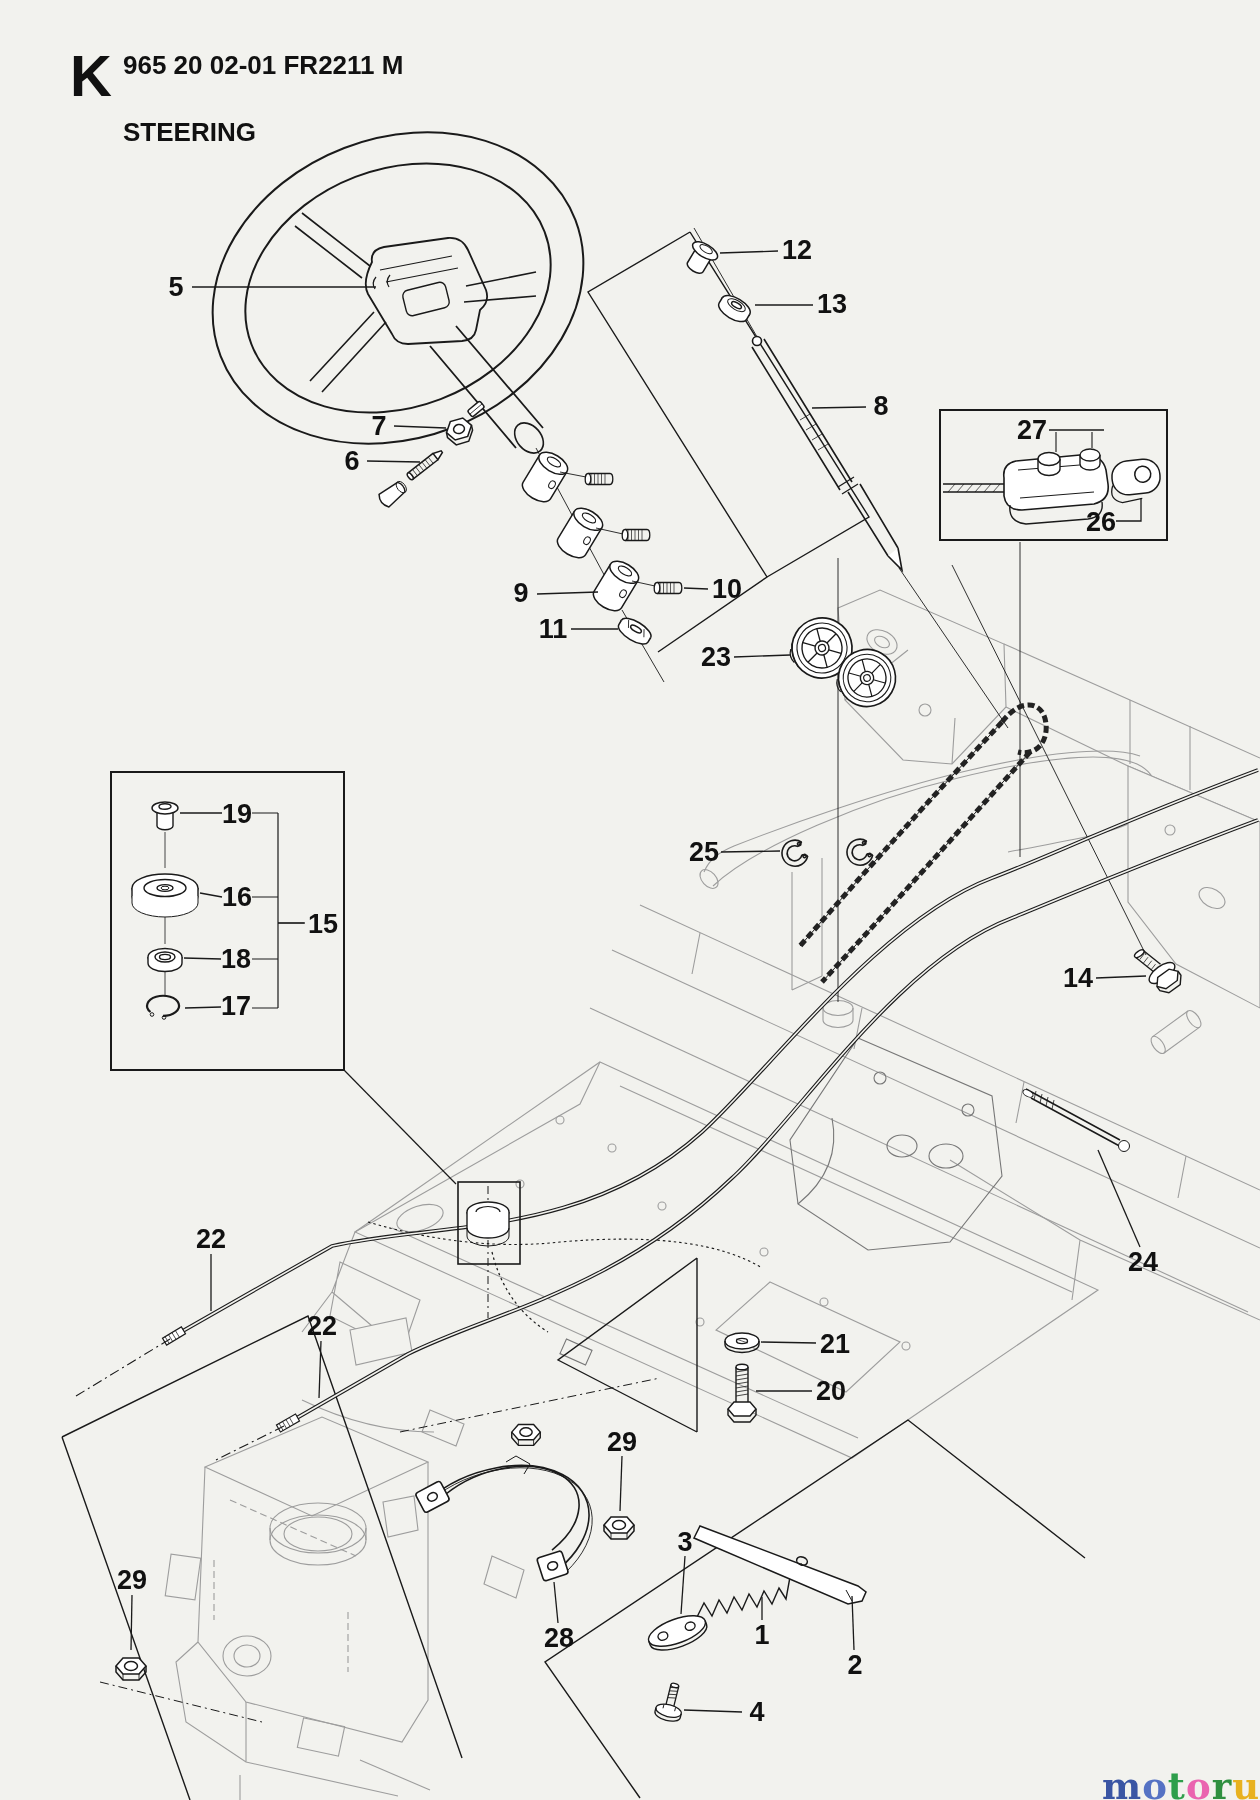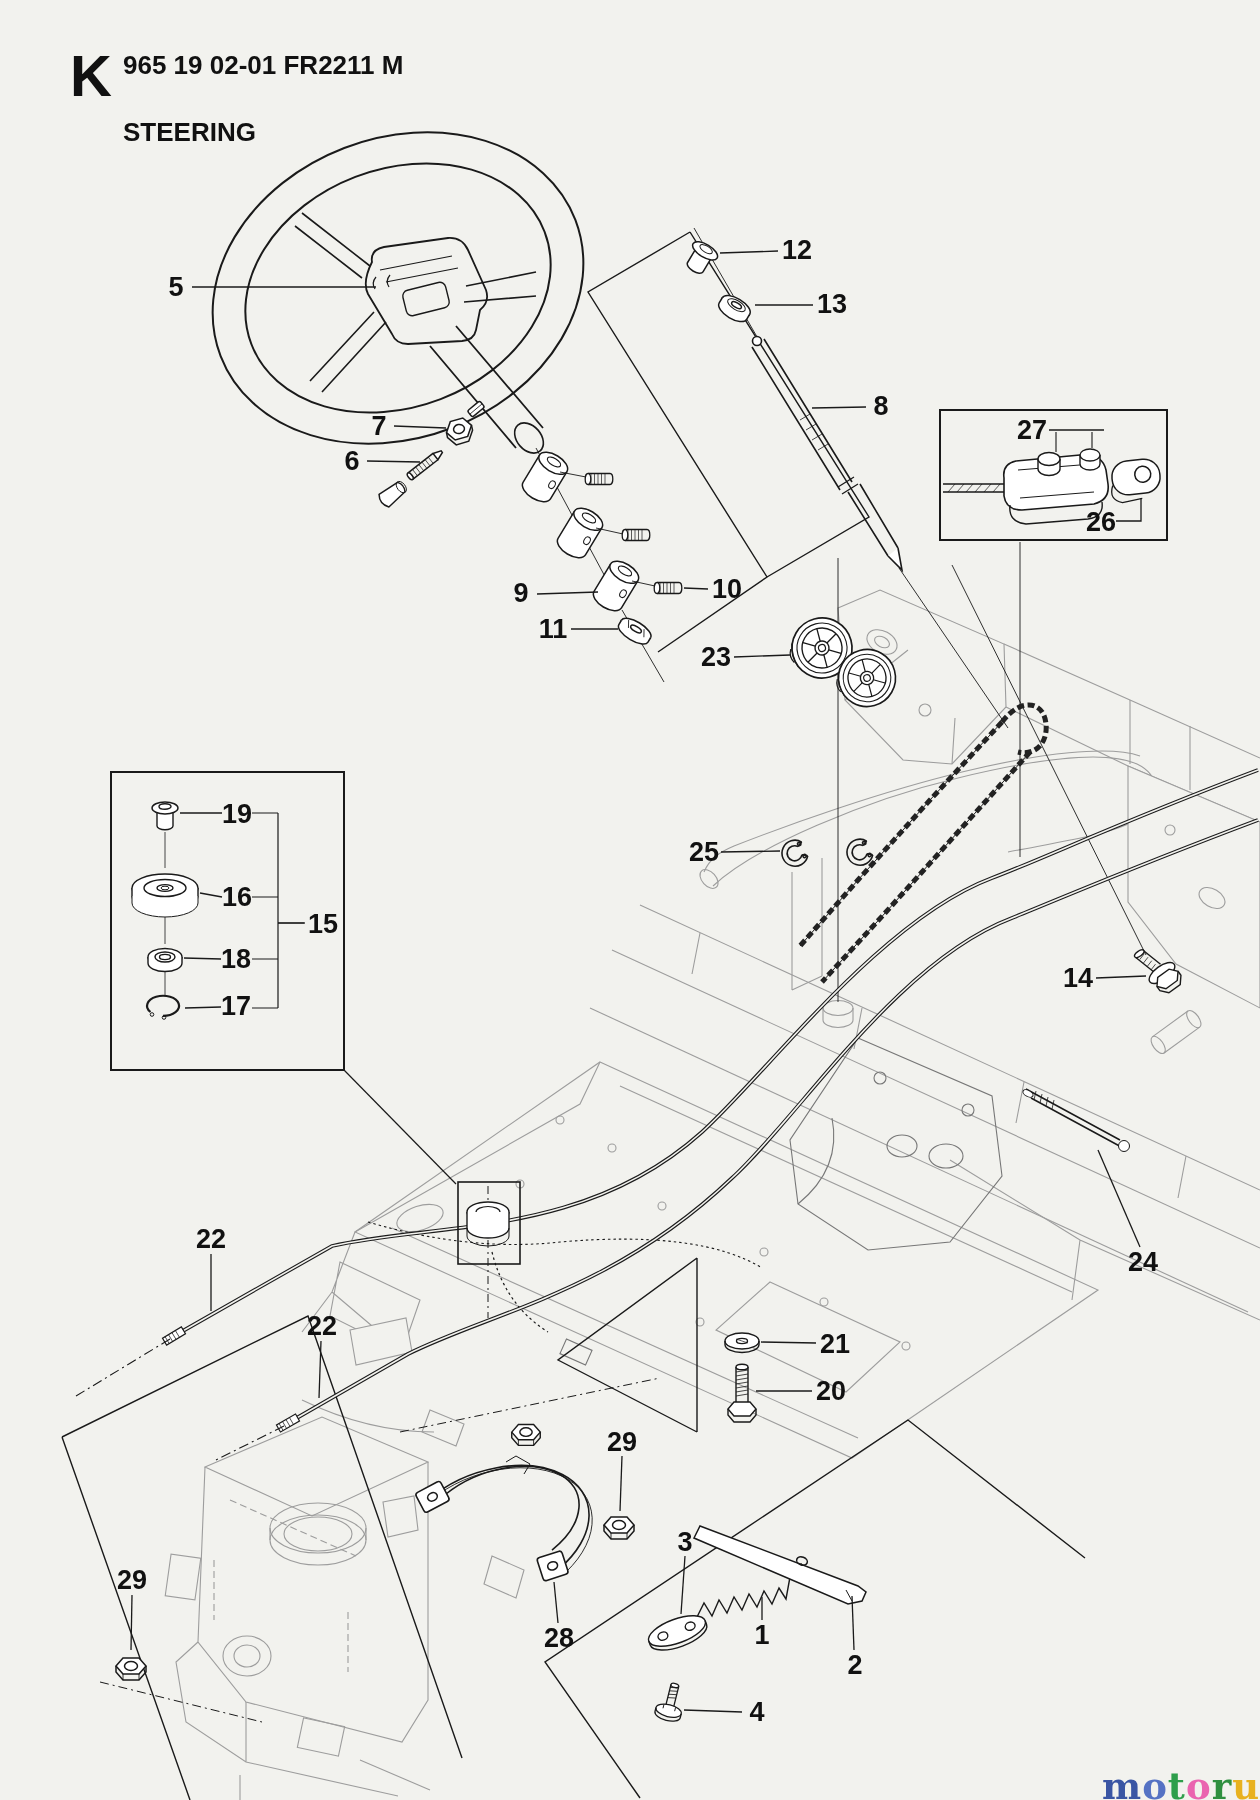--- a/index.html
+++ b/index.html
@@ -16,21 +16,21 @@
            text-anchor:middle;dominant-baseline:central;}
   .leader{fill:none;stroke:#1a1a1a;stroke-width:1.3;}
 </style>
 </head>
 <body>
 
 <div class="page">
 
   <div class="hdr-k">K</div>
   <div class="hdr-block">
-    <div class="hdr-code">965 19 02-01 FR2211 M</div>
+    <div class="hdr-code">965 20 02-01 FR2211 M</div>
     <div class="hdr-title">STEERING</div>
   </div>
 
   <svg width="1260" height="1800" viewBox="0 0 1260 1800">
     <defs>
       <g id="collar" stroke="#1a1a1a" fill="#fff" stroke-width="1.5">
         <path d="M-16,-16 L-16,16 A16,8.5 0 0 0 16,16 L16,-16"></path>
         <ellipse cx="0" cy="-16" rx="16" ry="8.5"></ellipse>
         <ellipse cx="0" cy="-17.5" rx="7.5" ry="3.6" fill="none" stroke-width="1.1"></ellipse>
         <ellipse cx="10" cy="3" rx="3" ry="4" fill="none" stroke-width="1"></ellipse>

